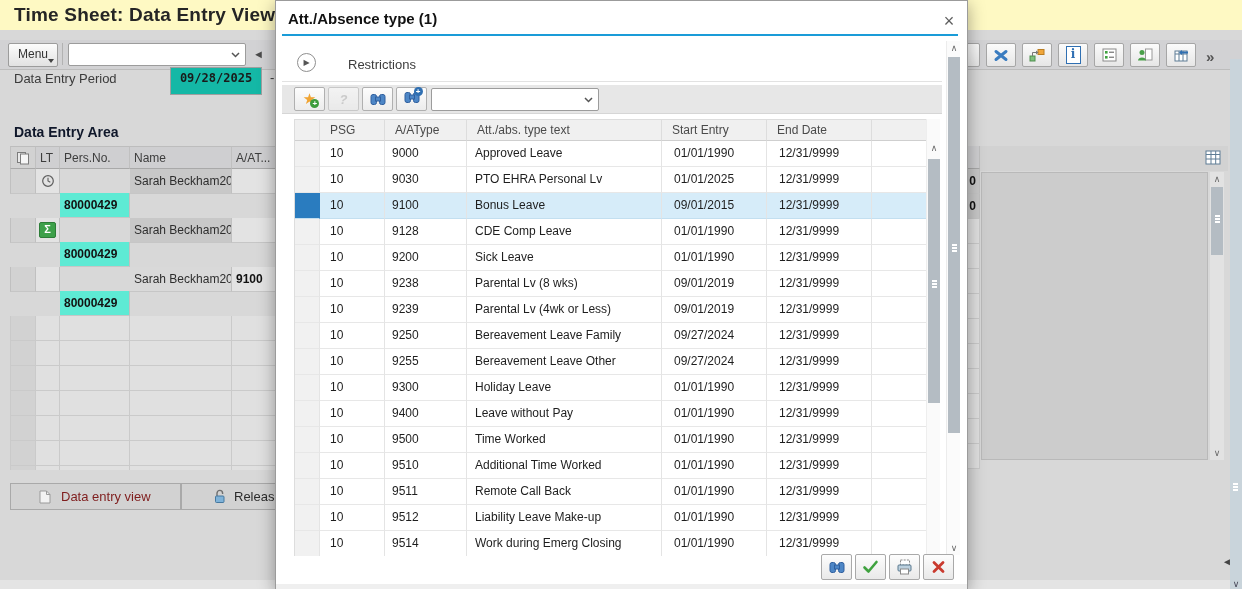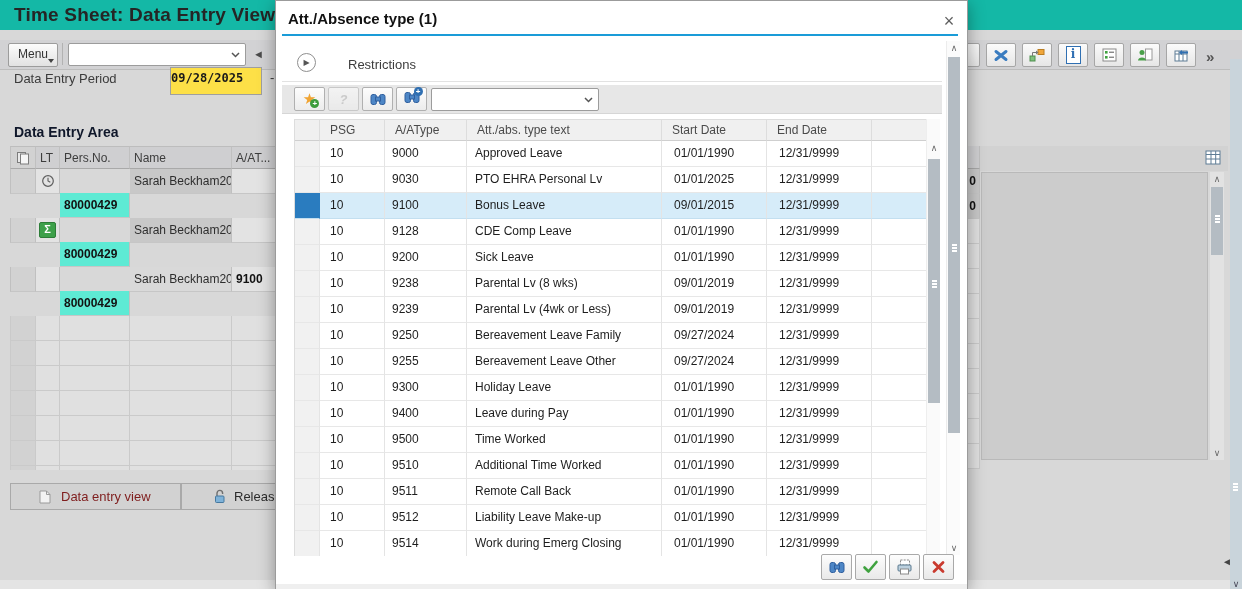--- a/index.html
+++ b/index.html
@@ -1,34 +1,34 @@
 <!DOCTYPE html>
 <html><head>
 <meta charset="utf-8">
 <style>
   html,body{margin:0;padding:0;}
   body{width:1242px;height:589px;overflow:hidden;font-family:"Liberation Sans","DejaVu Sans",sans-serif;background:#d8d8d8;}
   .screen{position:relative;width:1242px;height:589px;background:#d8d8d8;overflow:hidden;}
 
   
-  .titlebar{position:absolute;left:0;top:0;width:1242px;height:30px;background:#14b8a6;}
+  .titlebar{position:absolute;left:0;top:0;width:1242px;height:30px;background:#fef9c3;}
   .win-title{position:absolute;left:14px;top:4px;font-size:19px;font-weight:bold;color:#252525;letter-spacing:.2px;}
   .toolbar{position:absolute;left:0;top:40px;width:1242px;height:29px;background:#d2d2d4;border-bottom:1px solid #bdbdbd;}
   .menu-btn{position:absolute;left:8px;top:3px;width:48px;height:22px;background:linear-gradient(#fcfcfc,#e2e2e2);border:1px solid #9c9c9c;border-radius:2px;font-size:12px;color:#333;text-align:center;line-height:21px;}
   .menu-tri{position:absolute;right:3px;bottom:3px;width:0;height:0;border-top:4px solid #444;border-left:3px solid transparent;border-right:3px solid transparent;}
   .tb-sep{position:absolute;left:62px;top:3px;width:1px;height:22px;background:#b2b2b2;}
   .combo{position:absolute;background:#fff;border:1px solid #9c9c9c;border-radius:2px;}
   .combo-main{left:68px;top:3px;width:176px;height:21px;}
   .combo-chevron{position:absolute;right:5px;top:50%;transform:translateY(-50%);}
   .back-arrow{position:absolute;left:253px;top:8px;font-size:11px;color:#4a4a4a;}
   .tbi{position:absolute;top:3px;width:30px;height:24px;background:linear-gradient(#fbfbfb,#e6e6e6);border:1px solid #a6a6a6;border-radius:2px;display:flex;align-items:center;justify-content:center;box-sizing:border-box;}
   .more-chevrons{position:absolute;left:1206px;top:8px;font-size:15px;font-weight:bold;color:#555;}
 
   .period-label{position:absolute;left:14px;top:71px;font-size:13px;color:#3b3b3b;}
-  .period-input{position:absolute;left:170px;top:67px;width:92px;height:28px;background:#fde047;border:1px solid #9f9f9f;font-family:"DejaVu Sans Mono",monospace;font-size:12px;font-weight:bold;color:#1a1a1a;line-height:20px;box-sizing:border-box;}
+  .period-input{position:absolute;left:170px;top:67px;width:92px;height:28px;background:#14b8a6;border:1px solid #9f9f9f;font-family:"DejaVu Sans Mono",monospace;font-size:12px;font-weight:bold;color:#1a1a1a;text-align:center;line-height:20px;box-sizing:border-box;}
   .period-dash{position:absolute;left:270px;top:70px;font-size:13px;color:#333;}
 
   .dea-heading{position:absolute;left:14px;top:124px;font-size:14px;font-weight:bold;color:#0f172a;}
 
   .dea-table{position:absolute;left:10px;top:146px;width:296px;height:324px;overflow:hidden;}
   .dea-row{display:grid;grid-template-columns:26px 24px 70px 102px 74px;}
   .dea-cell{height:25px;border-right:1px solid #c0c0c0;border-bottom:1px solid #c6c6c6;font-size:12px;color:#2e2e2e;line-height:25px;padding-left:4px;box-sizing:border-box;overflow:hidden;white-space:nowrap;}
   .dea-head .dea-cell{height:23px;line-height:22px;background:#cfcfd1;color:#3d3d3d;border-bottom:1px solid #a9a9a9;border-top:1px solid #bdbdbd;}
   .dea-cell.csel{background:#d2d2d2;padding:0;display:flex;align-items:center;justify-content:center;border-left:1px solid #c0c0c0;}
   .dea-cell.clt{background:#e3e3e3;padding:0;display:flex;align-items:center;justify-content:center;}
@@ -398,21 +398,21 @@
           </svg>
       </div>
     </div>
 
     <div class="dlg-table">
       <div class="dlg-hrow">
         <div class="hc hsel"></div>
         <div class="hc">PSG</div>
         <div class="hc">A/AType</div>
         <div class="hc">Att./abs. type text</div>
-        <div class="hc">Start Date</div>
+        <div class="hc">Start Entry</div>
         <div class="hc">End Date</div>
         <div class="hc hfill"></div>
       </div>
       <div>
           <div class="dlg-row">
             <div class="c csel2"></div>
             <div class="c">10</div>
             <div class="c ctype">9000</div>
             <div class="c ctext">Approved Leave</div>
             <div class="c cdate">01/01/1990</div>
@@ -497,21 +497,21 @@
             <div class="c ctype">9300</div>
             <div class="c ctext">Holiday Leave</div>
             <div class="c cdate">01/01/1990</div>
             <div class="c cdate">12/31/9999</div>
             <div class="c cfill"></div>
           </div>
           <div class="dlg-row">
             <div class="c csel2"></div>
             <div class="c">10</div>
             <div class="c ctype">9400</div>
-            <div class="c ctext">Leave during Pay</div>
+            <div class="c ctext">Leave without Pay</div>
             <div class="c cdate">01/01/1990</div>
             <div class="c cdate">12/31/9999</div>
             <div class="c cfill"></div>
           </div>
           <div class="dlg-row">
             <div class="c csel2"></div>
             <div class="c">10</div>
             <div class="c ctype">9500</div>
             <div class="c ctext">Time Worked</div>
             <div class="c cdate">01/01/1990</div>

